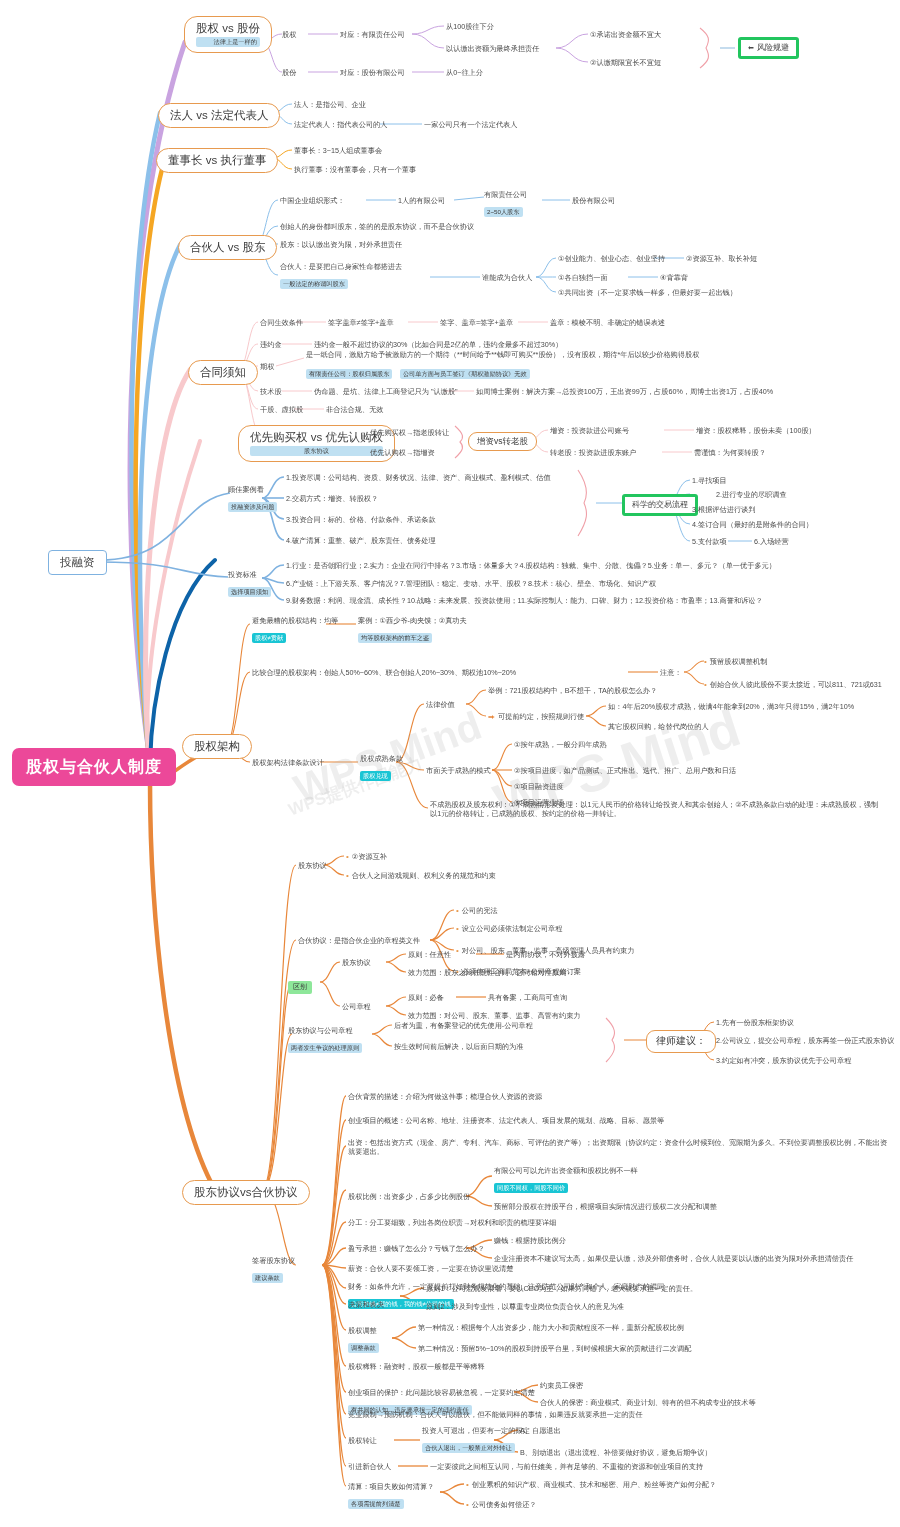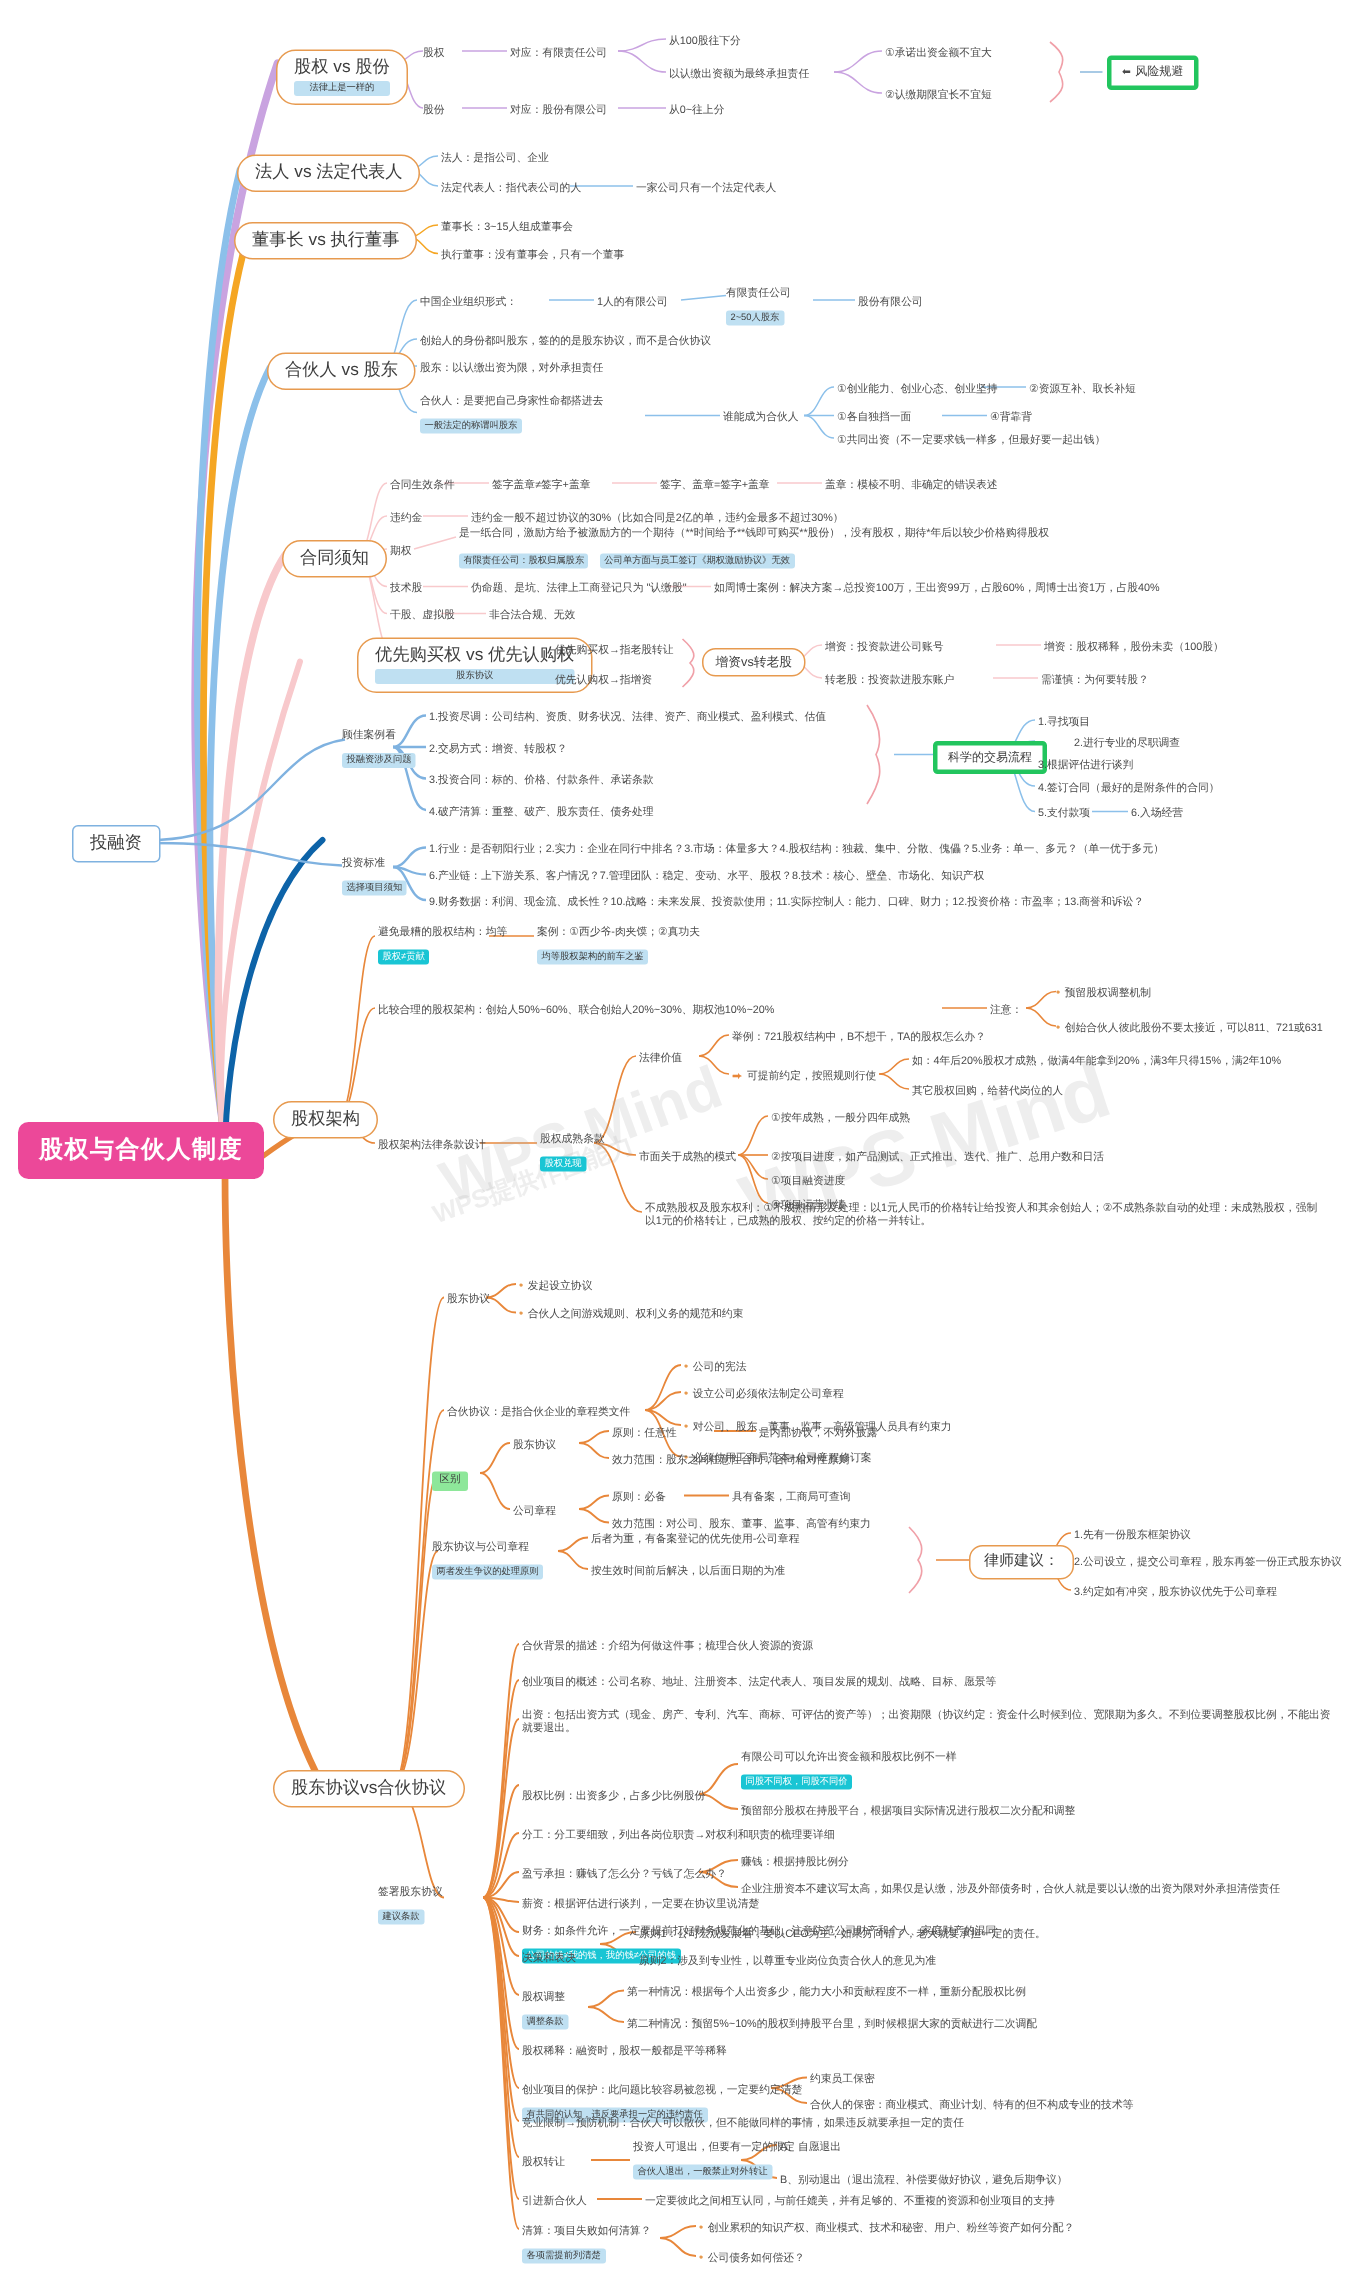--- a/index.html
+++ b/index.html
@@ -245,21 +245,21 @@
       <path d="M440 1492 C 452 1492, 452 1504, 464 1504"></path>
     </g>
   </svg>
 
   <div class="wm" style="left:490px;top:735px;font-size:52px;transform:rotate(-18deg);">WPS Mind</div>
   <div class="wm" style="left:290px;top:735px;font-size:40px;transform:rotate(-20deg);">WPS Mind</div>
   <div class="wm" style="left:285px;top:775px;font-size:17px;transform:rotate(-20deg);">WPS提供作图能力</div>
 
   <div class="node root" style="left:12px;top:748px;">股权与合伙人制度</div>
 
-  <div class="node lvl1" style="left:184px;top:33px;">
+  <div class="node lvl1" style="left:184px;top:16px;text-align:right;">
     <span>股权 vs 股份</span>
     <span class="tag">法律上是一样的</span>
   </div>
   <div class="node plain" style="left:282px;top:30px;">股权</div>
   <div class="node plain" style="left:340px;top:30px;">对应：有限责任公司</div>
   <div class="node plain" style="left:446px;top:22px;">从100股往下分</div>
   <div class="node plain" style="left:446px;top:44px;">以认缴出资额为最终承担责任</div>
   <div class="node plain" style="left:590px;top:30px;">①承诺出资金额不宜大</div>
   <div class="node plain" style="left:590px;top:58px;">②认缴期限宜长不宜短</div>
   <div class="node box-blue" style="position:absolute;left:738px;top:37px;">
@@ -382,21 +382,21 @@
   <div class="node plain" style="left:426px;top:766px;">市面关于成熟的模式</div>
   <div class="node plain" style="left:514px;top:740px;">①按年成熟，一般分四年成熟</div>
   <div class="node plain" style="left:514px;top:766px;">②按项目进度，如产品测试、正式推出、迭代、推广、总用户数和日活</div>
   <div class="node plain" style="left:514px;top:782px;">①项目融资进度</div>
   <div class="node plain" style="left:514px;top:798px;">④项目运营业绩</div>
   <div class="node plain multi" style="left:430px;top:800px;width:455px;">不成熟股权及股东权利：①不成熟情形及处理：以1元人民币的价格转让给投资人和其余创始人；②不成熟条款自动的处理：未成熟股权，强制以1元的价格转让，已成熟的股权、按约定的价格一并转让。</div>
 
   <div class="node lvl1" style="left:182px;top:1180px;">股东协议vs合伙协议</div>
 
   <div class="node plain" style="left:298px;top:861px;">股东协议</div>
-  <div class="node plain bullet" style="left:346px;top:852px;">发起设立协议</div>
+  <div class="node plain bullet" style="left:346px;top:852px;">②资源互补</div>
   <div class="node plain bullet" style="left:346px;top:871px;">合伙人之间游戏规则、权利义务的规范和约束</div>
 
   <div class="node plain" style="left:298px;top:936px;">合伙协议：是指合伙企业的章程类文件</div>
   <div class="node plain bullet" style="left:456px;top:906px;">公司的宪法</div>
   <div class="node plain bullet" style="left:456px;top:924px;">设立公司必须依法制定公司章程</div>
   <div class="node plain bullet" style="left:456px;top:946px;">对公司、股东、董事、监事、高级管理人员具有约束力</div>
   <div class="node plain bullet" style="left:456px;top:967px;">必须使用工商局范本+公司章程修订案</div>
 
   <div class="node" style="left:288px;top:974px;">
     <span class="tag green" style="font-size:7px;padding:2px 5px;">区别</span>
@@ -432,21 +432,21 @@
   <div class="node plain" style="left:348px;top:1192px;">股权比例：出资多少，占多少比例股份</div>
   <div class="node" style="left:494px;top:1166px;">
     <div class="plain">有限公司可以允许出资金额和股权比例不一样</div>
     <div class="tag cyan" style="margin-top:2px;">同股不同权，同股不同价</div>
   </div>
   <div class="node plain" style="left:494px;top:1202px;">预留部分股权在持股平台，根据项目实际情况进行股权二次分配和调整</div>
   <div class="node plain" style="left:348px;top:1218px;">分工：分工要细致，列出各岗位职责→对权利和职责的梳理要详细</div>
   <div class="node plain" style="left:348px;top:1244px;">盈亏承担：赚钱了怎么分？亏钱了怎么办？</div>
   <div class="node plain" style="left:494px;top:1236px;">赚钱：根据持股比例分</div>
   <div class="node plain" style="left:494px;top:1254px;">企业注册资本不建议写太高，如果仅是认缴，涉及外部债务时，合伙人就是要以认缴的出资为限对外承担清偿责任</div>
-  <div class="node plain" style="left:348px;top:1264px;">薪资：根据评估进行谈判，一定要在协议里说清楚</div>
+  <div class="node plain" style="left:348px;top:1264px;">薪资：合伙人要不要领工资，一定要在协议里说清楚</div>
   <div class="node" style="left:348px;top:1282px;">
     <div class="plain">财务：如条件允许，一定要提前打好财务规范化的基础。注意防范公司财产和个人、家庭财产的混同</div>
     <div class="tag cyan" style="margin-top:2px;">公司的钱≠我的钱，我的钱≠公司的钱</div>
   </div>
   <div class="node plain" style="left:348px;top:1300px;">决策和表决</div>
   <div class="node plain" style="left:426px;top:1284px;">原则1：公司宏观发展看，要以CEO为主，如果方向错了，老大就要承担一定的责任。</div>
   <div class="node plain" style="left:426px;top:1302px;">原则2：涉及到专业性，以尊重专业岗位负责合伙人的意见为准</div>
   <div class="node" style="left:348px;top:1326px;">
     <div class="plain">股权调整</div>
     <div class="tag" style="margin-top:2px;">调整条款</div>

